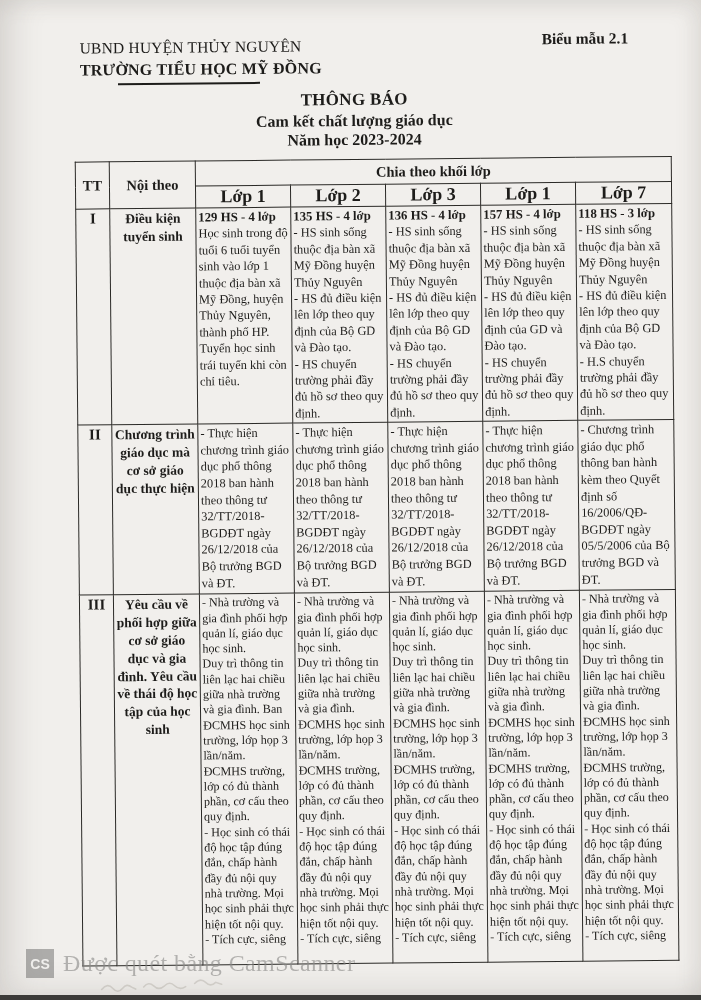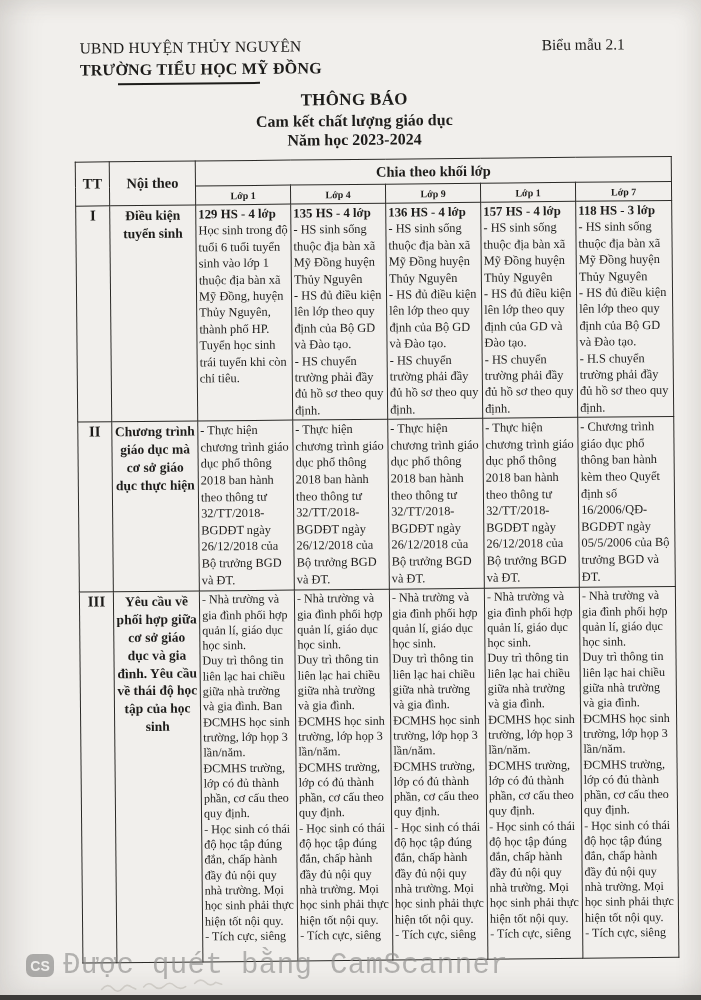--- a/index.html
+++ b/index.html
@@ -13,64 +13,64 @@
     position:absolute;inset:0;pointer-events:none;z-index:40;
     box-shadow:inset 14px -10px 30px rgba(95,90,82,.16), inset -8px 6px 20px rgba(95,90,82,.10);
   }
   .doc{position:absolute;inset:0;transform:rotate(-0.55deg);transform-origin:50% 50%;}
 
   
   .org{position:absolute;left:84px;top:36px;line-height:1.35;}
   .org1{font-size:15.5px;letter-spacing:.2px;}
   .org2{font-weight:bold;font-size:16px;letter-spacing:.2px;}
   .org-underline{height:2px;background:#1d1c1a;width:142px;margin:2px 0 0 38px;}
-  .form-no{position:absolute;left:546px;top:38px;font-weight:normal;font-size:15.5px;}
+  .form-no{position:absolute;left:546px;top:32px;font-weight:bold;font-size:15.5px;}
   .titles{position:absolute;left:58px;top:90px;width:600px;text-align:center;font-weight:bold;line-height:1.22;}
   .title1{font-size:17px;letter-spacing:.3px;}
   .title2{font-size:16px;}
   .title3{font-size:16px;}
 
   
   table.commit{
     position:absolute;left:78px;top:159px;width:596px;
     border-collapse:collapse;table-layout:fixed;
     background:transparent;
   }
   .commit th,.commit td{
     border:1.7px solid #2b2a27;
     padding:1px 2px;
     vertical-align:top;
     overflow:hidden;
   }
   .commit thead th{font-weight:bold;font-size:14.5px;text-align:center;vertical-align:middle;padding:0 2px;}
   tr.hrow1{height:25px;}
   tr.hrow2{height:19px;}
-  tr.hrow2 th{font-size:10px;}
+  tr.hrow2 th{font-size:18px;}
   tr.row-i{height:200px;}
   tr.row-ii{height:170px;}
   tr.row-iii{height:371px;}
   .tt-cell{text-align:center;vertical-align:middle;font-weight:bold;font-size:15px;}
   .label-cell{text-align:center;vertical-align:middle;font-weight:bold;font-size:13.5px;line-height:1.32;padding:0 3px;}
   .class-cell{font-size:12.4px;line-height:16.4px;}
   tr.row-ii .class-cell{line-height:16.6px;}
   tr.row-iii .class-cell{font-size:12.1px;line-height:15.3px;}
   .cell-head{font-weight:bold;font-size:12.8px;white-space:nowrap;}
   .cell-body{white-space:pre-line;overflow-wrap:break-word;}
 
   
   .watermark{position:absolute;left:26px;top:949px;display:flex;align-items:center;gap:9px;z-index:30;}
   .cs-icon{
-    width:28px;height:23px;border-radius:7px;
+    width:28px;height:29px;border-radius:0;
     background:#9d9c9a;opacity:.8;
     color:#f3f2f0;font-family:"Liberation Sans", sans-serif;font-weight:bold;font-size:14px;
     display:flex;align-items:center;justify-content:center;
   }
   .wm-text{
-    font-family:Liberation Mono, monospace;
-    font-size:29px;color:#8d8c8a;opacity:.62;letter-spacing:.4px;white-space:nowrap;
+    font-family:Liberation Serif, serif;
+    font-size:24px;color:#8d8c8a;opacity:.62;letter-spacing:.4px;white-space:nowrap;
   }
   .handwriting{position:absolute;left:95px;top:976px;opacity:.5;z-index:20;}
   .bottom-bar{position:absolute;left:0;bottom:0;width:701px;height:5px;background:#3c3b39;z-index:50;}
 </style>
 </head>
 <body>
 
 <div class="doc">
 
   <div class="org">
@@ -97,22 +97,22 @@
         <col style="width:96px">
     </colgroup>
     <thead>
       <tr class="hrow1">
         <th rowspan="2">TT</th>
         <th rowspan="2">Nội theo</th>
         <th colspan="5">Chia theo khối lớp</th>
       </tr>
       <tr class="hrow2">
         <th>Lớp 1</th>
-        <th>Lớp 4</th>
-        <th>Lớp 9</th>
+        <th>Lớp 2</th>
+        <th>Lớp 3</th>
         <th>Lớp 1</th>
         <th>Lớp 7</th>
       </tr>
     </thead>
     <tbody>
       <tr class="row-i">
         <td class="tt-cell">I</td>
         <td class="label-cell">Điều kiện tuyển sinh</td>
         <td class="class-cell">
           <div class="cell-head">129 HS - 4 lớp</div>

